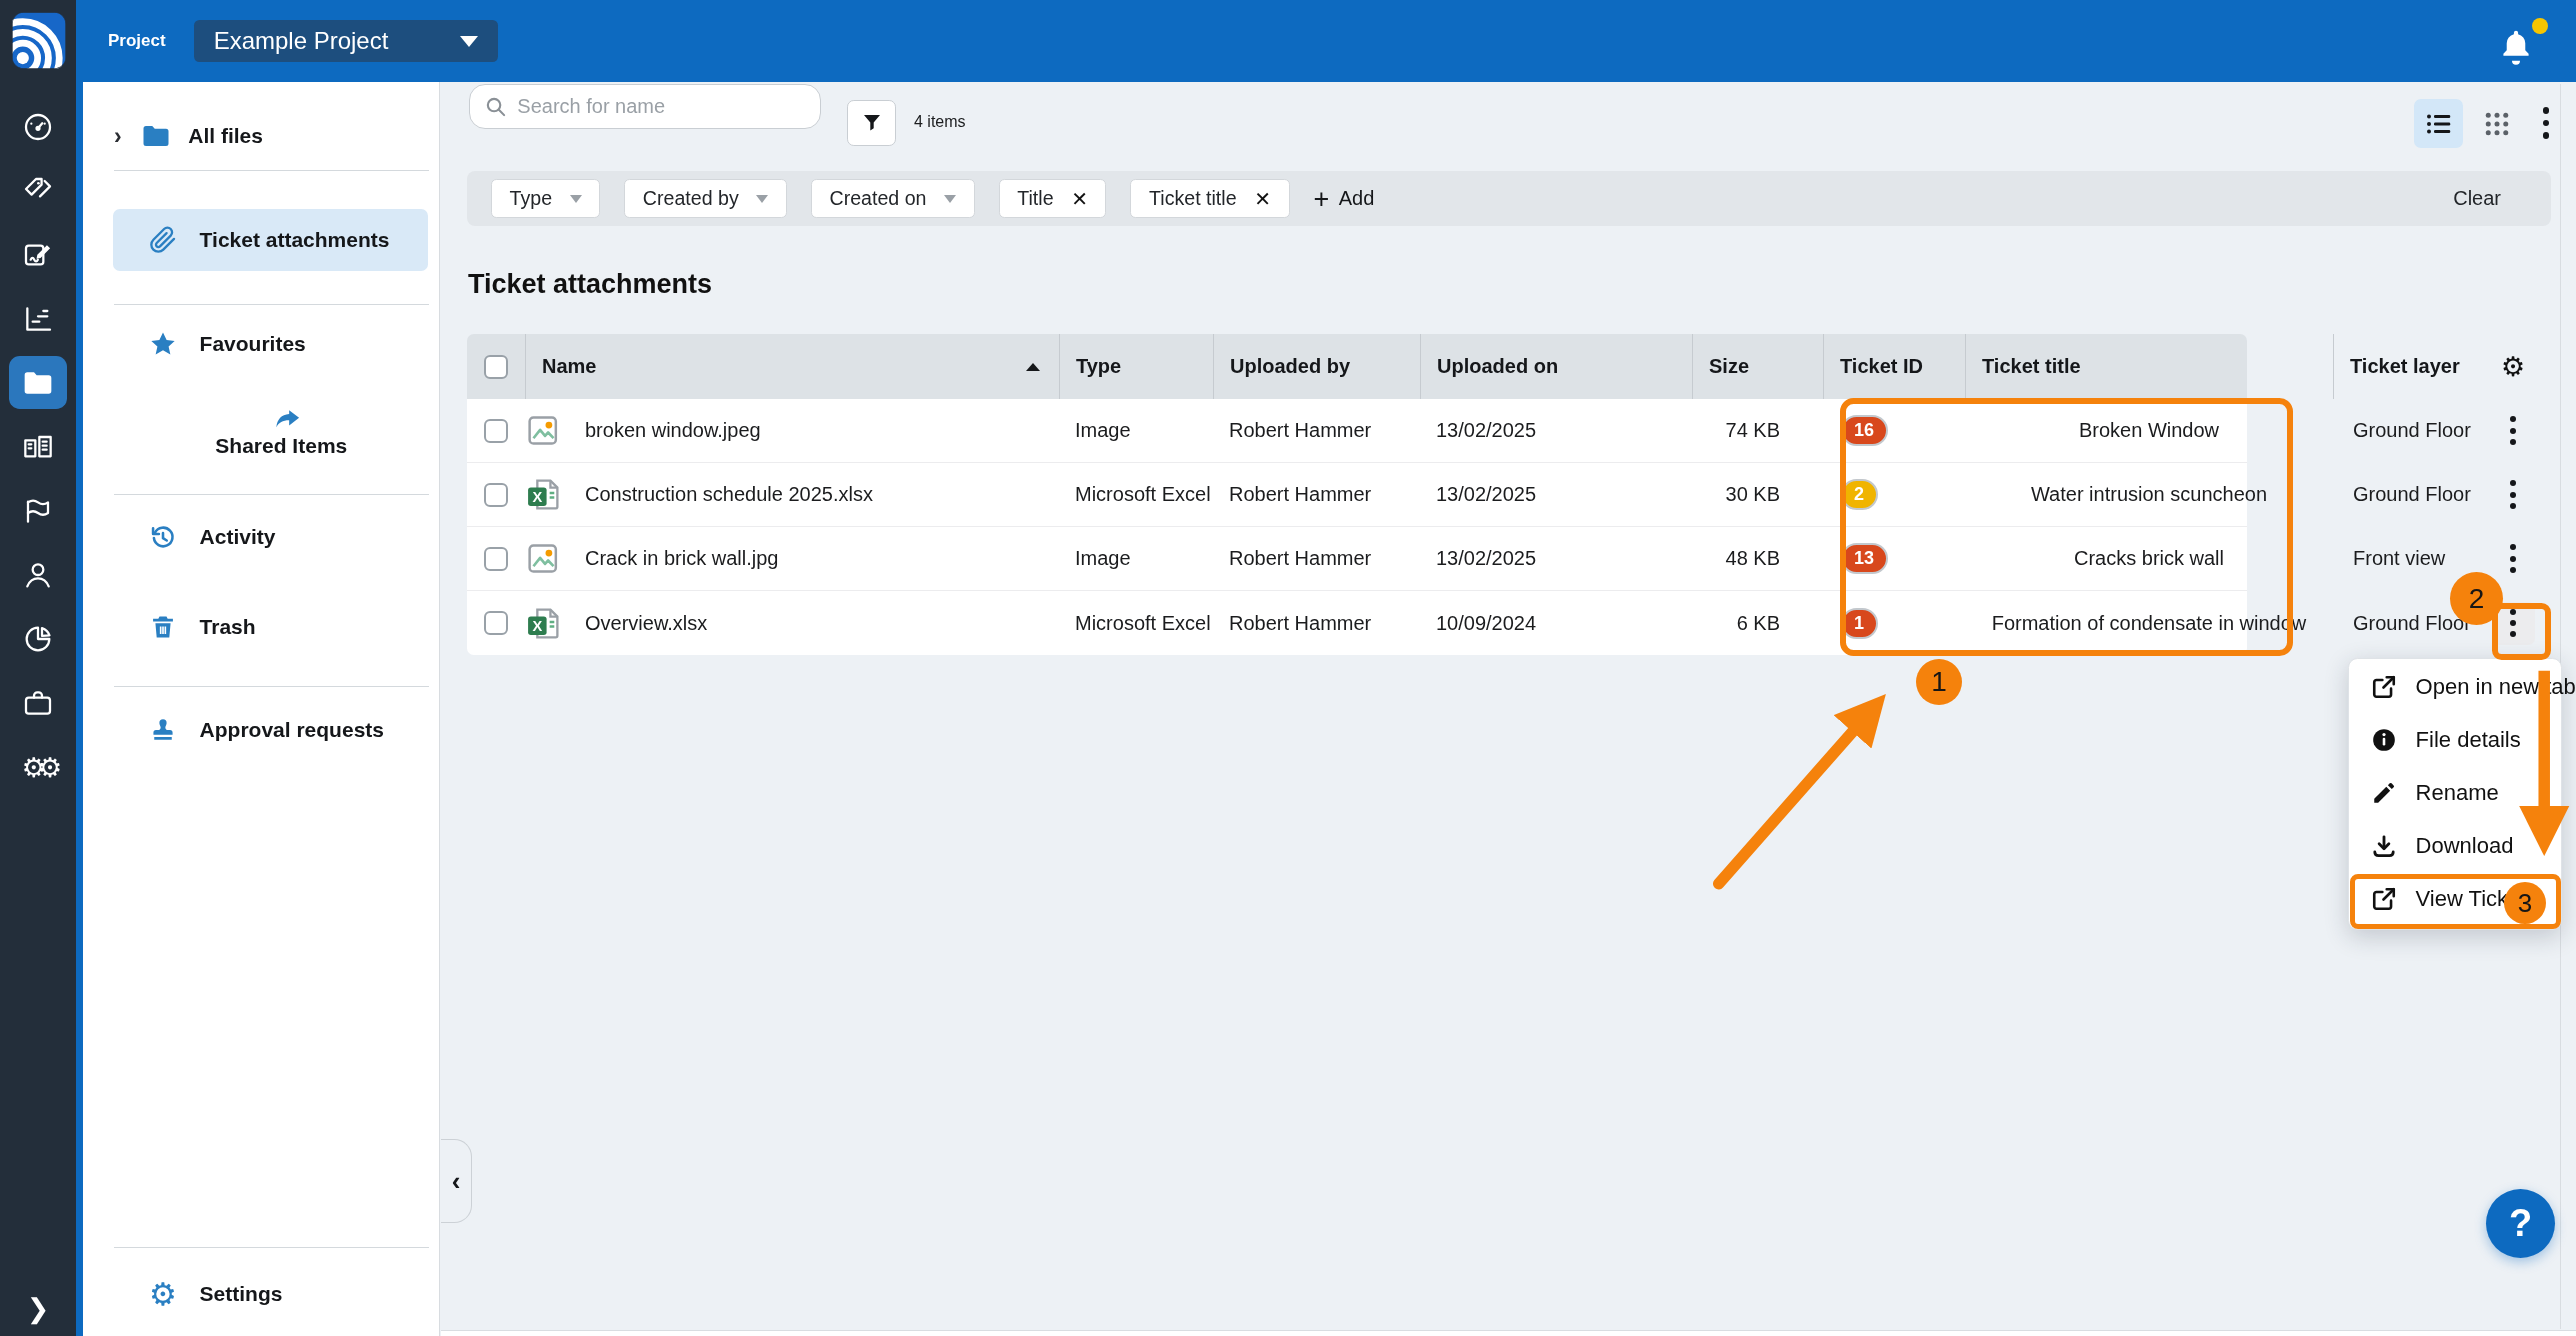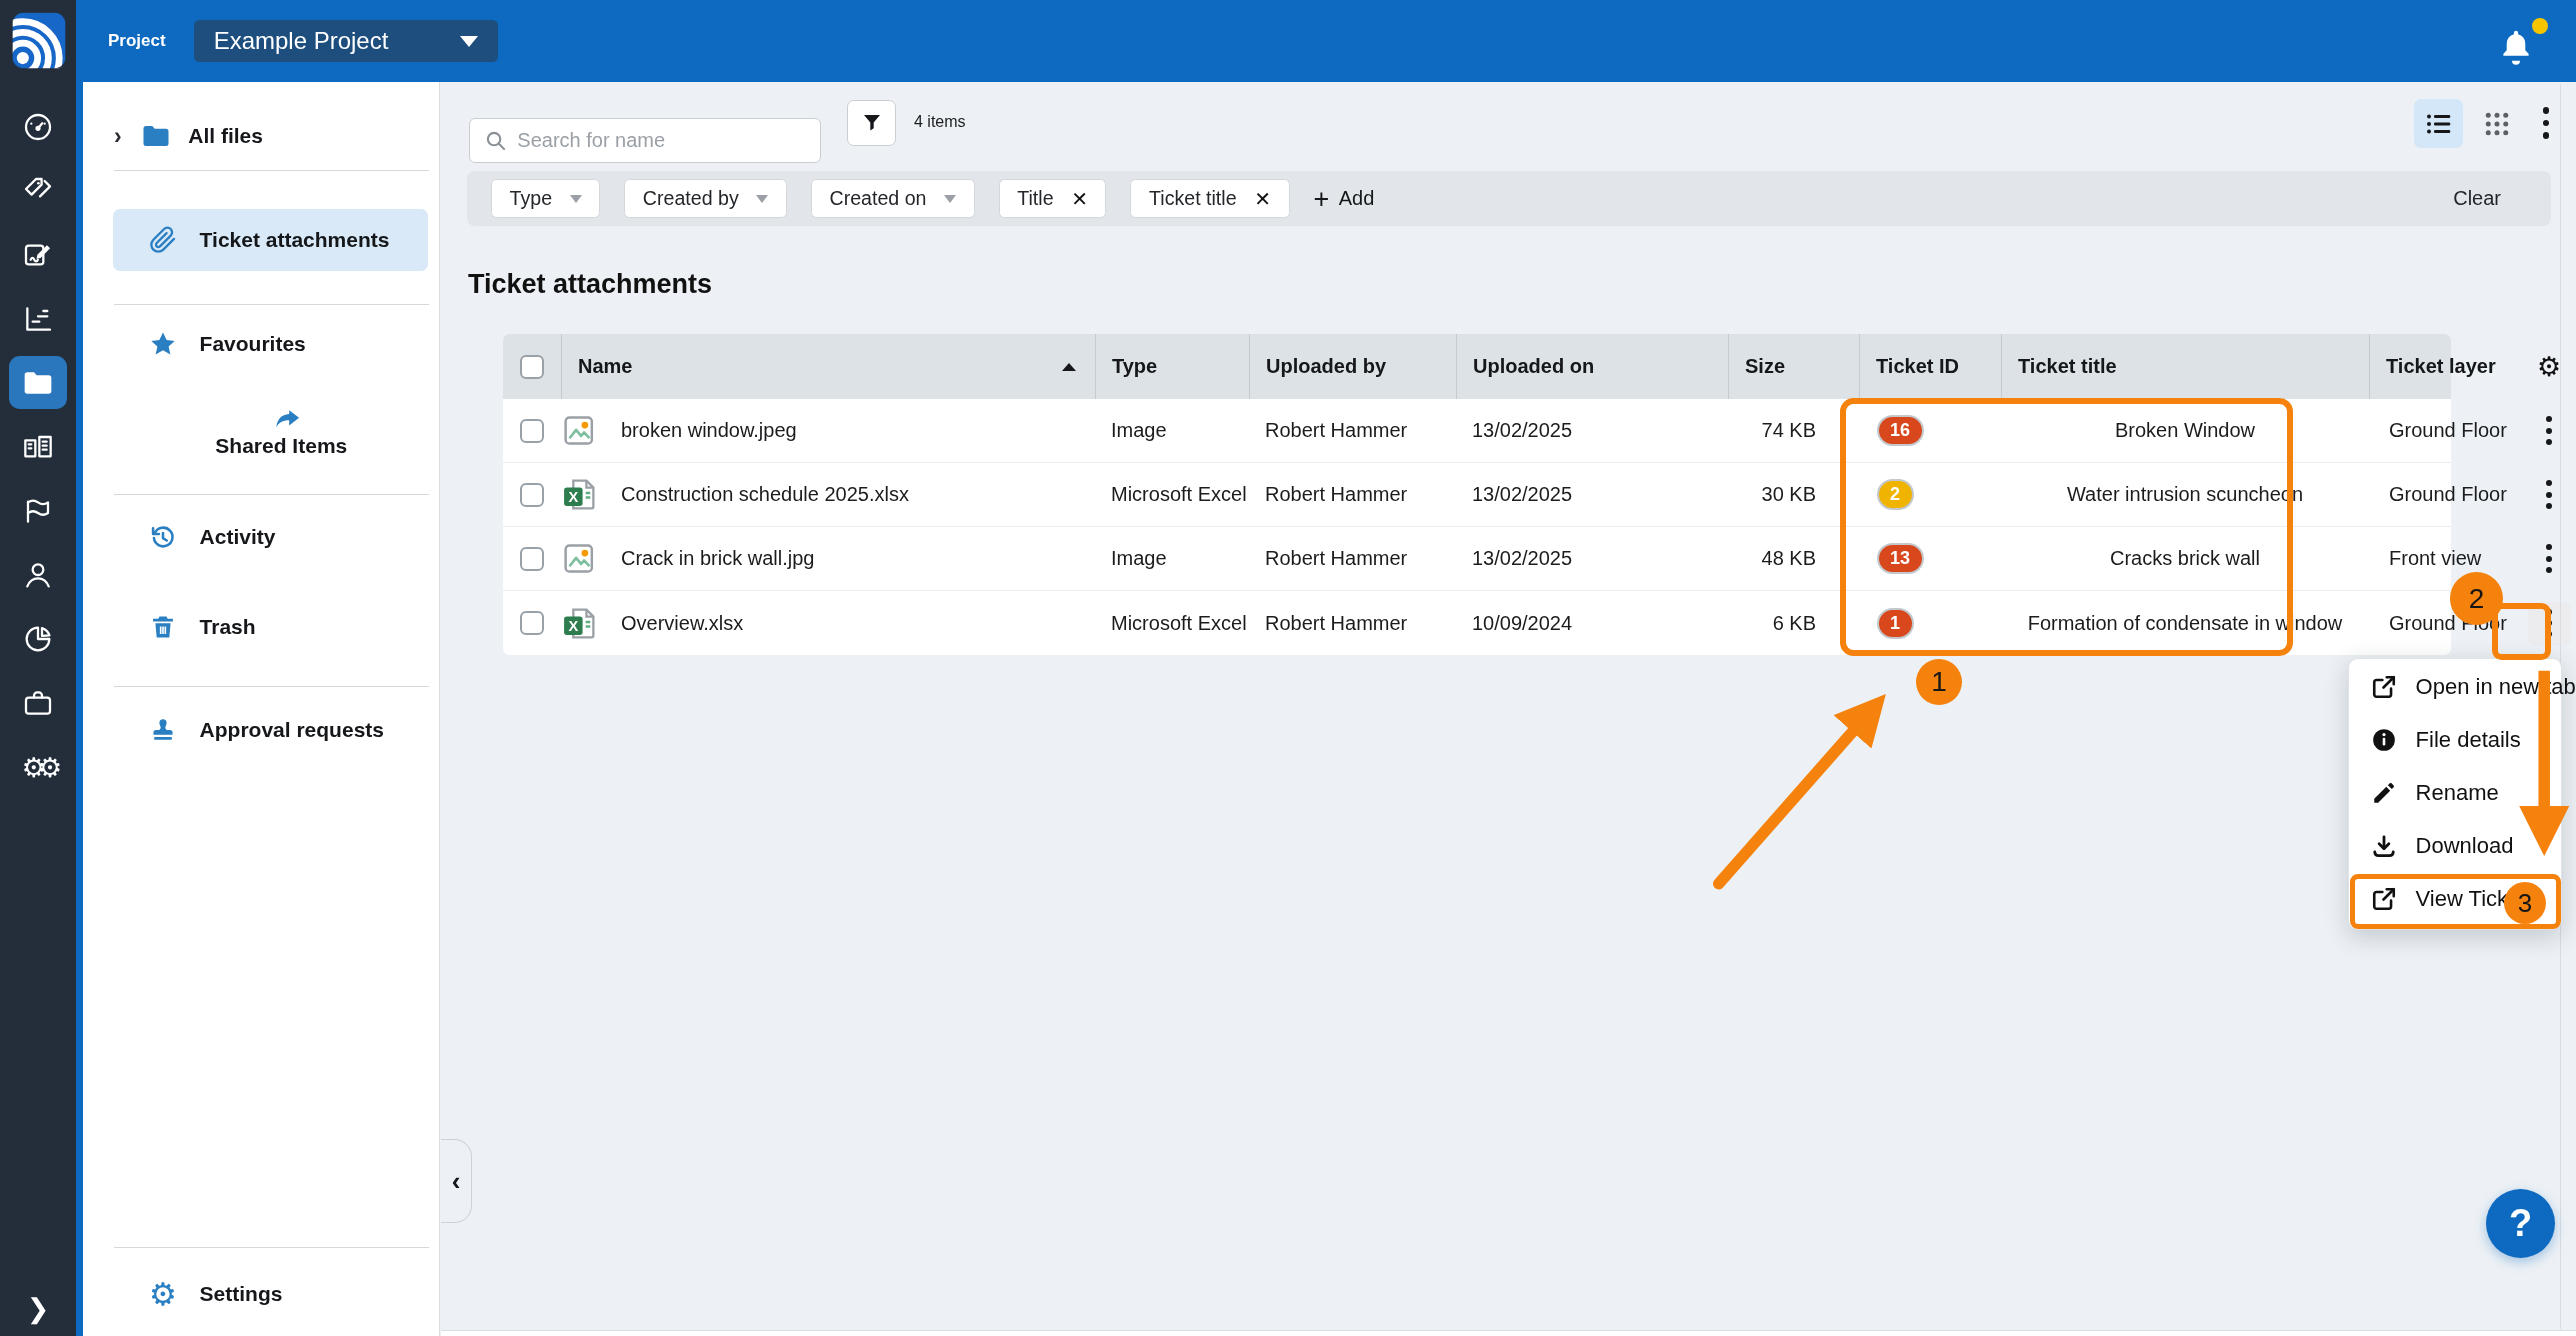--- a/index.html
+++ b/index.html
@@ -46,22 +46,22 @@
   .allfiles-folder { width:30px; height:30px; margin-left:19px; }
   .collapse-tab { position:absolute; left:441px; top:1139px; width:31px; height:84px; background:#edf1f5;
     border:1.4px solid #ccd1d6; border-left:none; border-radius:0 17.6px 17.6px 0; display:flex; align-items:center; justify-content:center;
     font-size:26px; font-weight:700; color:#15171a; cursor:pointer; z-index:4;}
 
   
   .content { position:absolute; left:441px; top:82px; right:0; bottom:0; background:#edf1f5; }
   .right-gutter { position:absolute; left:2560px; top:84px; bottom:6.8px; width:1.4px; background:#d9dde1; z-index:2; }
   .bottom-strip { position:absolute; left:441px; right:0; bottom:0; height:6px; background:#fff; border-top:1.4px solid #d9dde1; z-index:2;}
 
-  .search-box { position:absolute; left:28px; top:36px; width:352px; height:45px; background:#fff; border:1.4px solid #c9ced3;
-    border-radius:6px; display:flex; align-items:center; padding:0 13.5px; }
+  .search-box { position:absolute; left:28px; top:2px; width:352px; height:45px; background:#fff; border:1.4px solid #c9ced3;
+    border-radius:16px; display:flex; align-items:center; padding:0 13.5px; }
   .search-box svg { width:23px; height:23px; flex:none; }
   .search-box input { border:none; outline:none; font-size:20px; margin-left:10.8px; width:100%; color:#1b1c1e;
     font-family:"Liberation Sans","DejaVu Sans",sans-serif; background:transparent;}
   .search-box input::placeholder { color:#9aa0a6; }
   .funnel-btn { position:absolute; left:406px; top:18px; width:49px; height:46px; background:#fff; border:1.4px solid #c9ced3;
     border-radius:6.8px; display:flex; align-items:center; justify-content:center; cursor:pointer; }
   .funnel-btn svg { width:24px; height:24px; }
   .items-count { position:absolute; left:473px; top:31px; font-size:16px; color:#1b1c1e; }
 
   .view-toggle { position:absolute; top:17px; width:49px; height:49px; border-radius:6.8px; display:flex; align-items:center; justify-content:center; cursor:pointer;}
@@ -76,21 +76,21 @@
     padding:0 17.6px; margin-right:24px; font-size:19.6px; color:#23262a; cursor:pointer; white-space:nowrap;}
   .chip .chip-caret { margin-left:17.6px; width:0; height:0; border-left:6.8px solid transparent; border-right:6.8px solid transparent; border-top:8px solid #9aa0a6;}
   .chip .chip-x { margin-left:17.6px; font-weight:700; font-size:20px; color:#111; }
   .add-filter { display:flex; align-items:center; font-size:20px; color:#15171a; cursor:pointer; }
   .add-filter .plus { font-size:27px; font-weight:400; margin-right:9.5px; line-height:20px;}
   .clear-filters { margin-left:auto; font-size:20px; color:#23262a; cursor:pointer; padding-right:26px;}
 
   .page-title { position:absolute; left:27px; top:187px; font-size:27px; font-weight:700; color:#111; }
 
   
-  .table { position:absolute; left:26px; top:252px; width:1948px;margin-left:36px; }
+  .table { position:absolute; left:26px; top:252px; width:1780px; }
   .trow { display:grid; grid-template-columns:58px 534px 154px 207px 272px 131px 142px 368px 142px 76px; align-items:center; }
   .thead { background:#dde2e6; height:65px; border-radius:6.8px 6.8px 0 0; font-weight:700; font-size:20px; color:#15171a;}
   .thead > div { height:65px; display:flex; align-items:center; }
   .thead .hdr { border-left:1.4px solid #c6cbd0; padding-left:16px; }
   .tbody-row { background:#fff; height:64px; border-bottom:1.4px solid #ececee; font-size:20px; }
   .tbody-row:last-child { border-bottom:none; border-radius:0 0 6.8px 6.8px; }
   .cell-pad { padding-left:16px; }
   .cell-center { justify-self:center; text-align:center; }
   .cell-right { justify-self:end; padding-right:43px; }
   .checkbox { width:24px; height:24px; border:2px solid #99a1a8; border-radius:6px; background:#fff; margin:0 auto; cursor:pointer;}

